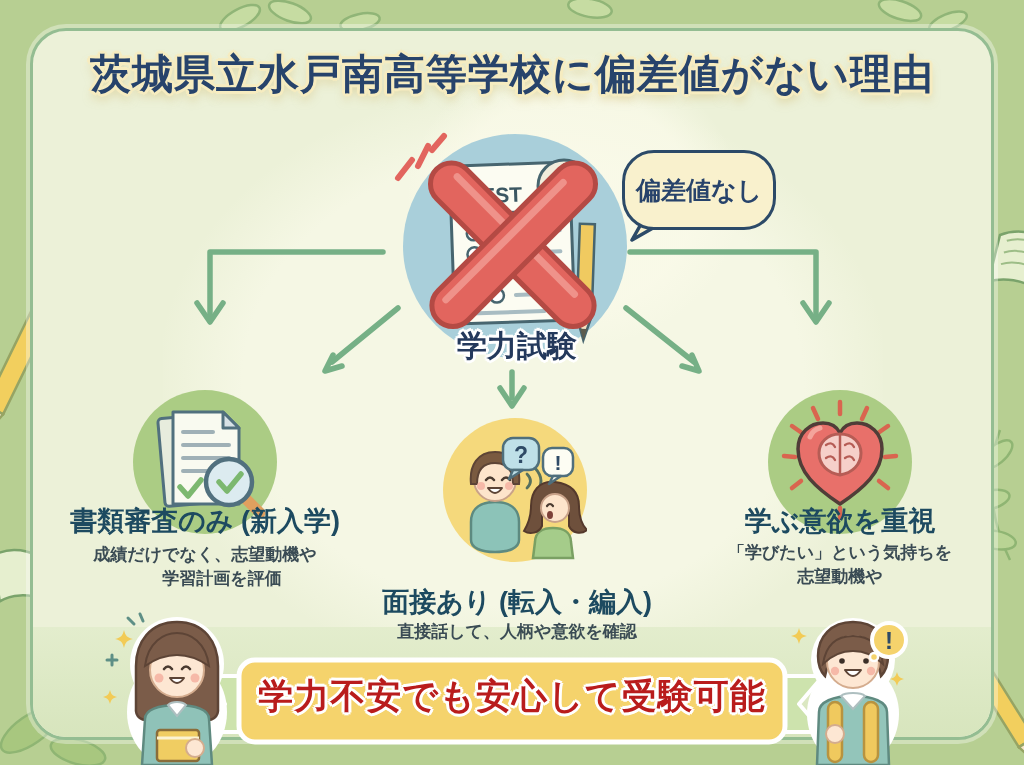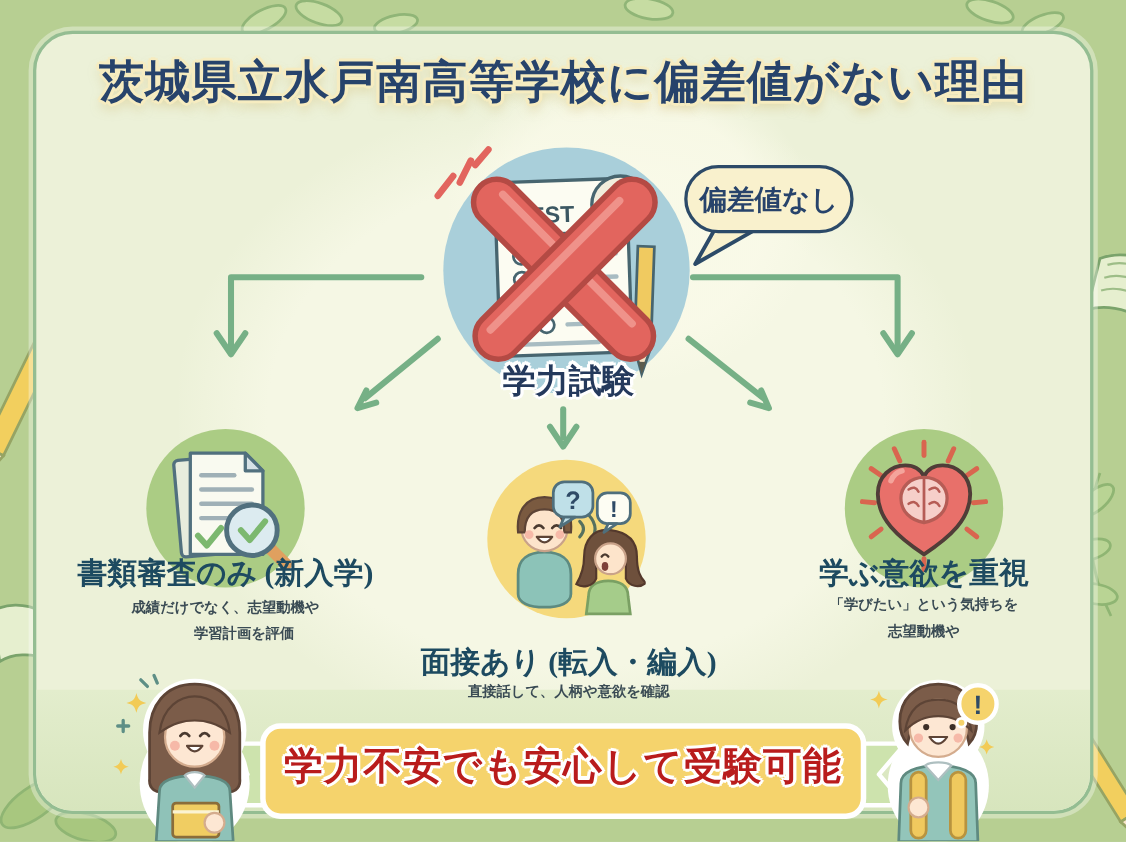--- a/index.html
+++ b/index.html
@@ -20,41 +20,41 @@
     box-shadow:0 0 0 4px rgba(255,255,255,.35);
   }
   .blob-a{position:absolute;left:130px;top:60px;width:720px;height:580px;
     background:radial-gradient(ellipse at center,#f5f7e4 0%,#f5f7e4 55%,rgba(245,247,228,0) 72%);}
   .blob-b{position:absolute;left:370px;top:20px;width:340px;height:300px;opacity:.75;
     background:radial-gradient(ellipse at center,#fafae9 0%,#fafae9 50%,rgba(250,250,233,0) 70%);}
   .band{position:absolute;left:0;right:0;bottom:0;height:110px;
     background:linear-gradient(#e3edcd,#d7e5bd);border-radius:0 0 32px 32px;}
 
   
-  .ctext{position:absolute;transform:translateX(-50%);white-space:nowrap;text-align:center;font-family:Liberation Serif, serif;}
+  .ctext{position:absolute;transform:translateX(-50%);white-space:nowrap;text-align:center;}
   .o-cream{
     text-shadow:
       -3px 0 0 #f6ecc0, 3px 0 0 #f6ecc0, 0 -3px 0 #f6ecc0, 0 3px 0 #f6ecc0,
       -2px -2px 0 #f6ecc0, 2px -2px 0 #f6ecc0, -2px 2px 0 #f6ecc0, 2px 2px 0 #f6ecc0,
       0 6px 10px rgba(205,180,100,.55);
   }
   .o-white{
     text-shadow:
       -3px 0 0 #ffffff, 3px 0 0 #ffffff, 0 -3px 0 #ffffff, 0 3px 0 #ffffff,
       -2px -2px 0 #ffffff, 2px -2px 0 #ffffff, -2px 2px 0 #ffffff, 2px 2px 0 #ffffff;
   }
   .title{top:47px;left:512px;font-size:41px;font-weight:900;letter-spacing:1px;color:#27436b;z-index:3;}
   .caption{top:326px;left:517px;font-size:30px;font-weight:900;color:#24395c;z-index:3;}
 
   .branch-title{font-size:27px;font-weight:900;color:#1d4a60;z-index:3;}
-  .branch-desc{font-size:13px;font-weight:700;color:#3a4b54;z-index:3;}
+  .branch-desc{font-size:17px;font-weight:700;color:#3a4b54;z-index:3;}
 
   
   .bubble{
-    position:absolute;left:622px;top:150px;width:154px;height:62px;z-index:3;
+    position:absolute;left:622px;top:150px;width:154px;height:80px;z-index:3;
     background:#f9f1cd;border:3.5px solid #2c4a68;border-radius:32px;
     display:flex;align-items:center;justify-content:center;
     font-size:25px;font-weight:900;color:#27436b;
   }
 
   
   .bcircle{position:absolute;width:144px;height:144px;border-radius:50%;z-index:2;
     display:flex;align-items:center;justify-content:center;}
   .bc-green{background:#abcc84;}
   .bc-yellow{background:#f5d97c;}

